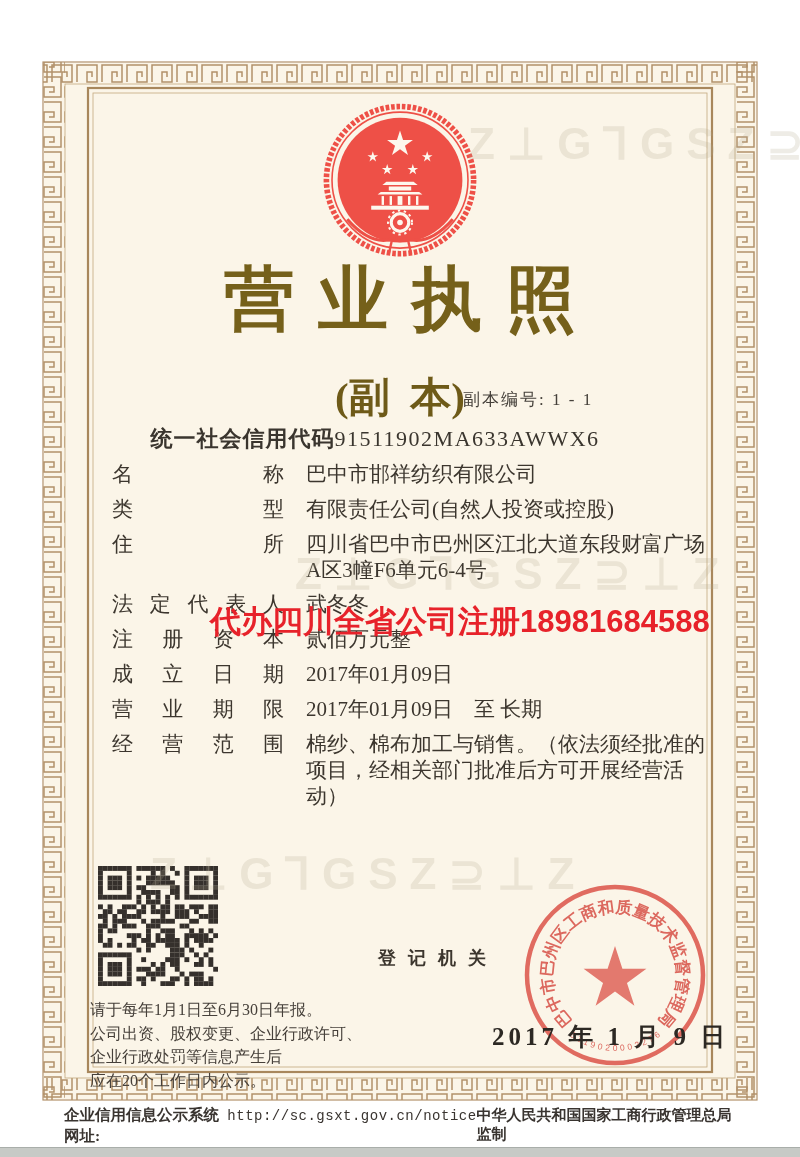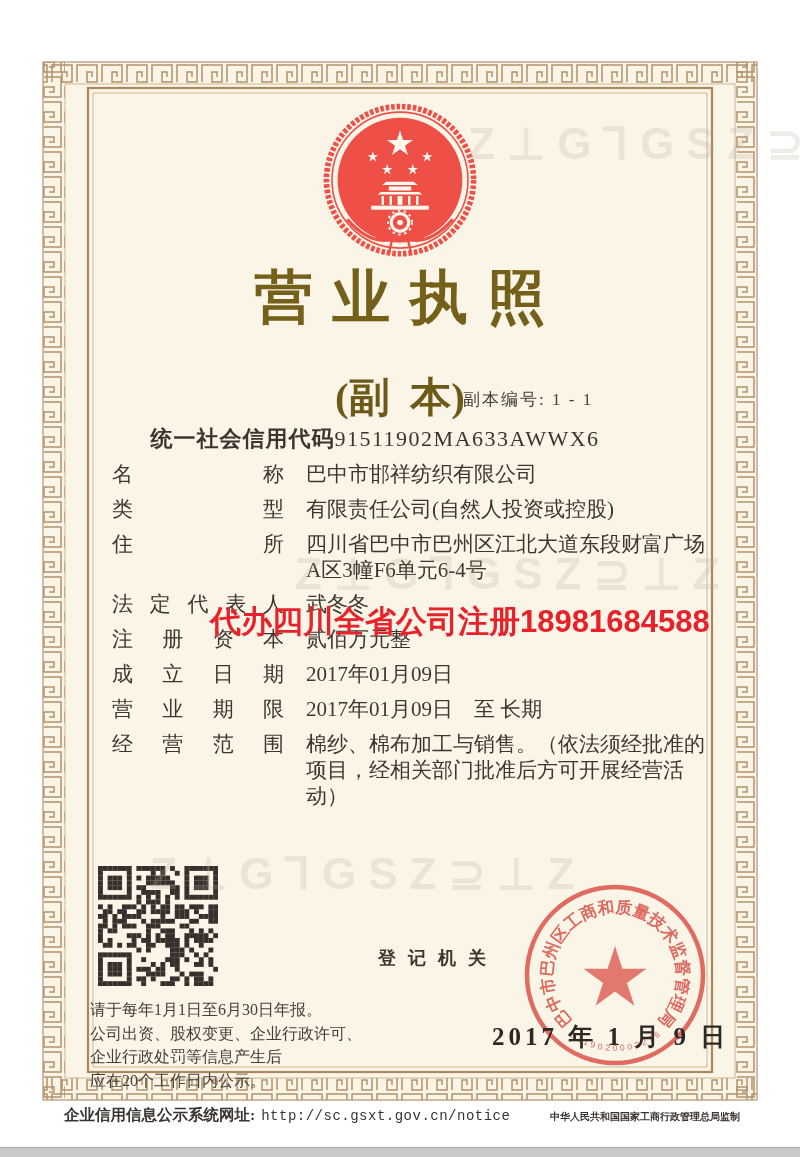--- a/index.html
+++ b/index.html
@@ -3,21 +3,21 @@
 <meta charset="utf-8">
 <style>
   html,body{margin:0;padding:0;}
   body{width:800px;height:1157px;background:#ffffff;font-family:"Liberation Serif",serif;color:#3e382f;}
   .page{position:relative;width:800px;height:1157px;overflow:hidden;background:#ffffff;}
   .border-svg{position:absolute;left:0;top:0;z-index:0;}
   .content{position:absolute;left:0;top:0;width:800px;height:1157px;z-index:2;}
 
   .emblem{position:absolute;left:320px;top:100px;width:160px;height:165px;}
   .title{position:absolute;left:0;top:268px;width:800px;text-align:center;
-         font-family:Liberation Serif, serif;font-weight:900;font-size:58px;
+         font-family:Liberation Mono, monospace;font-weight:900;font-size:70px;
          letter-spacing:0.34em;text-indent:0.34em;color:#75601a;line-height:1.05;}
   .subtitle-row{position:absolute;left:0;top:370px;width:800px;height:50px;}
   .subtitle{position:absolute;left:0;top:0;width:800px;text-align:center;
             font-family:Liberation Serif, serif;font-weight:800;font-size:41px;
             color:#6e5a18;white-space:pre;}
   .copy-number{position:absolute;left:463px;top:18px;font-size:17px;color:#45403a;letter-spacing:2px;white-space:pre;}
   .credit-row{position:absolute;left:0;top:424px;width:700px;display:flex;justify-content:center;align-items:baseline;padding-left:50px;box-sizing:border-box;}
   .credit-label{font-family:"Liberation Sans",sans-serif;font-weight:700;font-size:22px;color:#3a352e;letter-spacing:1px;}
   .credit-code{font-size:22px;color:#3a352e;letter-spacing:1.5px;}
 
@@ -44,21 +44,21 @@
   .issue-date{position:absolute;left:492px;top:1020px;z-index:6;font-size:25px;font-weight:700;
               color:#2c2823;letter-spacing:4px;white-space:pre;}
   .notice{position:absolute;left:90px;top:999px;width:310px;font-size:16px;line-height:1.42;color:#46403a;z-index:3;}
   .notice div{margin-bottom:1px;}
 
   .footer{position:absolute;left:0;top:1105px;width:800px;box-sizing:border-box;
           padding:0 60px 0 64px;display:flex;justify-content:space-between;align-items:baseline;z-index:3;}
   .footer-left{display:flex;align-items:baseline;gap:6px;}
   .site-label{font-size:15.5px;font-weight:600;color:#393430;}
   .site-url{font-family:"Liberation Mono",monospace;font-size:14px;color:#393430;letter-spacing:0.5px;}
-  .supervisor{font-size:10px;font-weight:600;color:#393430;}
+  .supervisor{font-size:15px;font-weight:600;color:#393430;}
 
   .scan-strip{position:absolute;left:0;bottom:0;width:800px;height:9px;background:#c7cac6;border-top:1px solid #a9aeaa;z-index:8;}
 </style>
 </head>
 <body>
 
 <div class="page">
 
   <svg class="border-svg" width="800" height="1157" aria-hidden="true">
     <defs>

